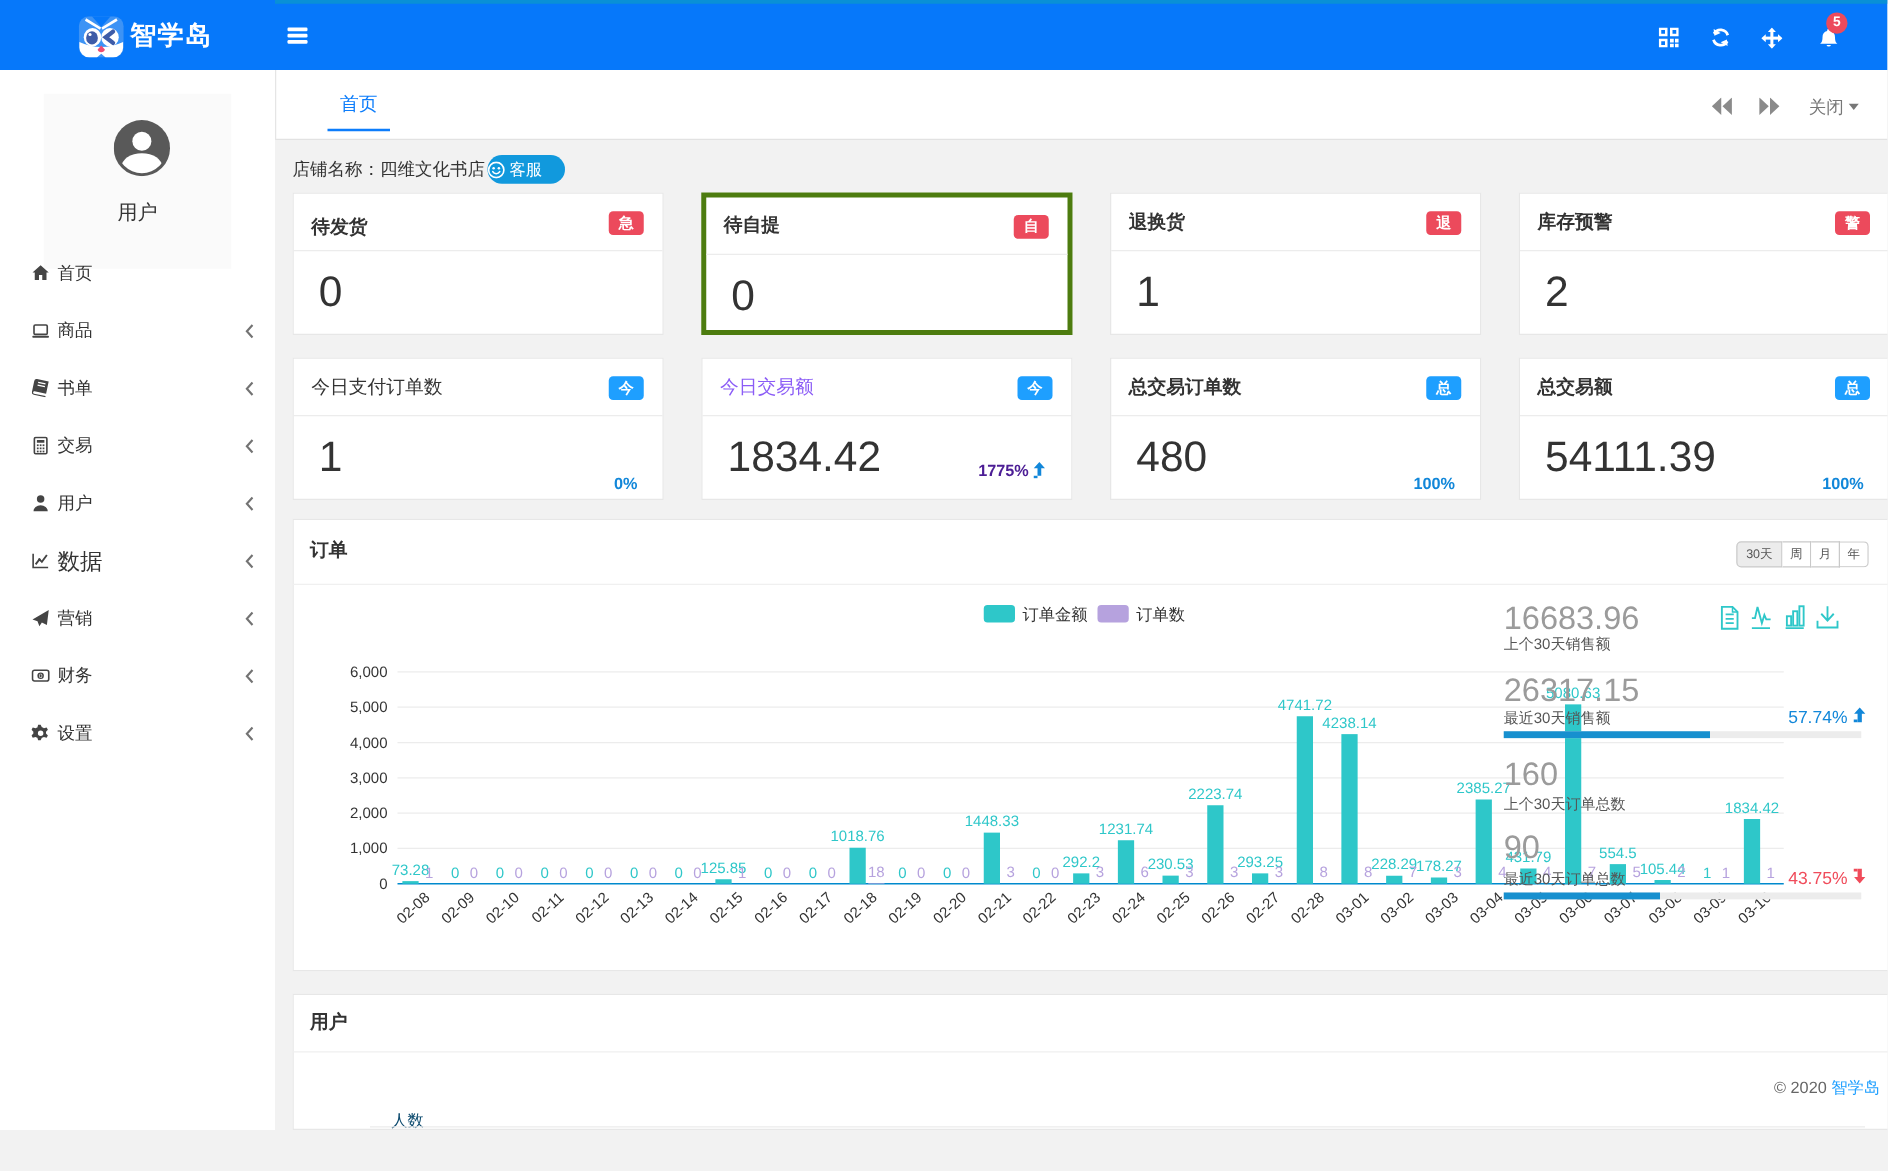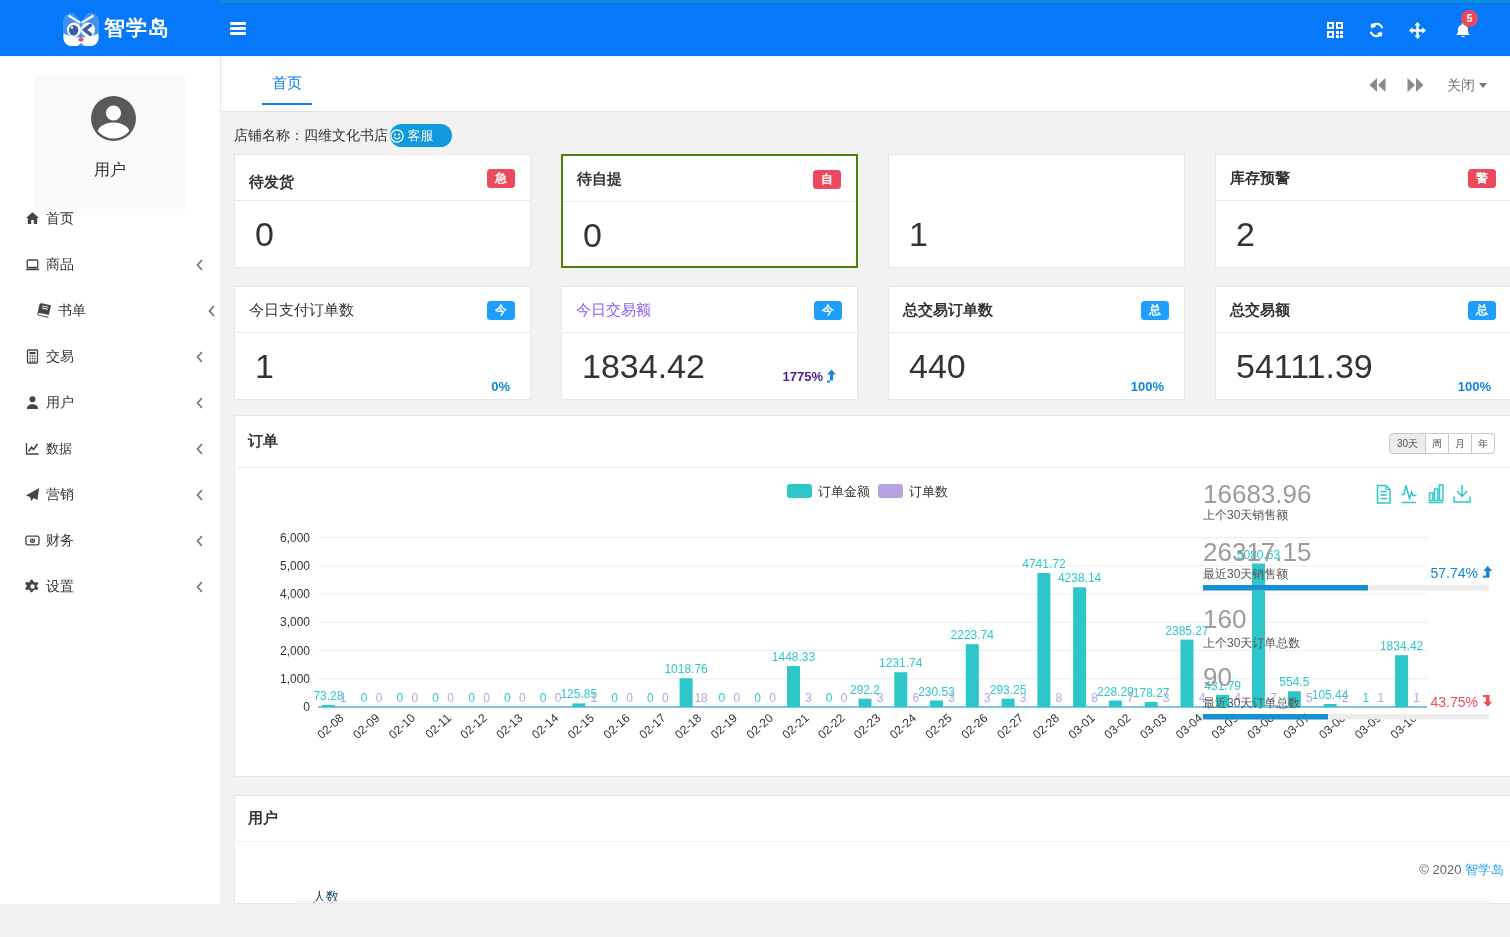--- a/index.html
+++ b/index.html
@@ -94,21 +94,21 @@
         <g fill="none" stroke="#444" stroke-width="1.3">
           <rect x="2.2" y="3" width="10.6" height="7.5" rx="1"></rect>
         </g>
         <rect x="0.8" y="11.6" width="13.4" height="1.6" rx="0.8" fill="#444"></rect>
       </svg></span>
 <span style="position:absolute;left:46px;top:0;height:100%;display:flex;align-items:center;font-size:14px;color:#333">商品</span>
     <svg style="position:absolute;left:196px;top:17px" width="7" height="12" viewBox="0 0 7 12">
       <path d="M6 1 L1.5 6 L6 11" fill="none" stroke="#737373" stroke-width="1.7"></path>
     </svg>
   </div>
-<div style="position:absolute;left:12px;top:288px;width:220px;height:46px">
+<div style="position:absolute;left:0;top:288px;width:220px;height:46px">
 <span style="position:absolute;left:25px;top:15px"><svg width="15" height="15" viewBox="0 0 15 15" style="">
         <g transform="rotate(12 7.5 7.5)">
           <path d="M3.2 13.8 a1.9 1.9 0 0 1 -1.9 -1.9 v-9 a1.9 1.9 0 0 1 1.9 -1.9 h9.5 v9.9 h-9.4 a1 1 0 0 0 0 2 h9.4 v0.9 z" fill="#444"></path>
           <path d="M4.6 3.4 h6 M4.6 5.6 h6" stroke="#fff" stroke-width="1"></path>
         </g>
       </svg></span>
 <span style="position:absolute;left:46px;top:0;height:100%;display:flex;align-items:center;font-size:14px;color:#333">书单</span>
     <svg style="position:absolute;left:196px;top:17px" width="7" height="12" viewBox="0 0 7 12">
       <path d="M6 1 L1.5 6 L6 11" fill="none" stroke="#737373" stroke-width="1.7"></path>
     </svg>
@@ -147,21 +147,21 @@
     </svg>
   </div>
 <div style="position:absolute;left:0;top:426px;width:220px;height:46px">
 <span style="position:absolute;left:25px;top:15px"><svg width="15" height="15" viewBox="0 0 15 15" style="">
         <g fill="none" stroke="#444" stroke-width="1.3">
           <path d="M1.5 2 v11 h12"></path>
           <path d="M3.5 10.5 l3-4 2 2 4-5.5" stroke-width="1.5"></path>
         </g>
         <circle cx="6.5" cy="6.5" r="1" fill="#444"></circle>
       </svg></span>
-<span style="position:absolute;left:46px;top:0;height:100%;display:flex;align-items:center;font-size:13px;color:#333">数据</span>
+<span style="position:absolute;left:46px;top:0;height:100%;display:flex;align-items:center;font-size:18px;color:#333">数据</span>
     <svg style="position:absolute;left:196px;top:17px" width="7" height="12" viewBox="0 0 7 12">
       <path d="M6 1 L1.5 6 L6 11" fill="none" stroke="#737373" stroke-width="1.7"></path>
     </svg>
   </div>
 <div style="position:absolute;left:0;top:472px;width:220px;height:46px">
 <span style="position:absolute;left:25px;top:15px"><svg width="15" height="15" viewBox="0 0 15 15" style="">
         <path d="M14 1 L1 8.5 l4 1.5 1.5 4 2-3 4 2z" fill="#444"></path>
       </svg></span>
 <span style="position:absolute;left:46px;top:0;height:100%;display:flex;align-items:center;font-size:14px;color:#333">营销</span>
     <svg style="position:absolute;left:196px;top:17px" width="7" height="12" viewBox="0 0 7 12">
@@ -217,28 +217,32 @@
       <path d="M4.2 8.3 a3.2 3.2 0 0 0 5.6 0" fill="none" stroke="#fff" stroke-width="1.3" stroke-linecap="round"></path>
     </svg> 客服</div>
 
 <div style="position:absolute;left:234px;top:154px;width:297px;height:114px;background:#fff;border:1px solid #e7e7e7;box-sizing:border-box">
 <div style="position:absolute;left:0;top:0;width:100%;height:46px;border-bottom:1px solid #ececec;box-sizing:border-box">
 <span style="position:absolute;left:14px;top:4px;line-height:45px;font-size:15px;font-weight:bold;color:#333">待发货</span>
 <span style="position:absolute;right:15px;top:14px;width:28px;height:18.5px;background:#ec4a5c;color:#fff;font-size:12px;font-weight:bold;text-align:center;line-height:18.5px;border-radius:3.5px">急</span>
 </div>
 <div style="position:absolute;left:20px;top:46px;height:67px;line-height:67px;font-size:34px;color:#333">0</div>
 </div>
-<div style="position:absolute;left:561px;top:154px;width:297px;height:114px;background:#fff;border:2px solid #4d7c0f;box-sizing:border-box">
+<div style="position:absolute;left:561px;top:154px;width:297px;height:114px;background:#fff;border:4px solid #4d7c0f;box-sizing:border-box">
 <div style="position:absolute;left:0;top:0;width:100%;height:46px;border-bottom:1px solid #ececec;box-sizing:border-box">
 <span style="position:absolute;left:14px;top:0;line-height:45px;font-size:15px;font-weight:bold;color:#333">待自提</span>
 <span style="position:absolute;right:15px;top:14px;width:28px;height:18.5px;background:#ec4a5c;color:#fff;font-size:12px;font-weight:bold;text-align:center;line-height:18.5px;border-radius:3.5px">自</span>
 </div>
 <div style="position:absolute;left:20px;top:46px;height:67px;line-height:67px;font-size:34px;color:#333">0</div>
 </div>
 <div style="position:absolute;left:888px;top:154px;width:297px;height:114px;background:#fff;border:1px solid #e7e7e7;box-sizing:border-box">
+<div style="position:absolute;left:0;top:0;width:100%;height:46px;border-bottom:1px solid #ececec;box-sizing:border-box">
+<span style="position:absolute;left:14px;top:0;line-height:45px;font-size:15px;font-weight:bold;color:#333">退换货</span>
+<span style="position:absolute;right:15px;top:14px;width:28px;height:18.5px;background:#ec4a5c;color:#fff;font-size:12px;font-weight:bold;text-align:center;line-height:18.5px;border-radius:3.5px">退</span>
+</div>
 <div style="position:absolute;left:20px;top:46px;height:67px;line-height:67px;font-size:34px;color:#333">1</div>
 </div>
 <div style="position:absolute;left:1215px;top:154px;width:297px;height:114px;background:#fff;border:1px solid #e7e7e7;box-sizing:border-box">
 <div style="position:absolute;left:0;top:0;width:100%;height:46px;border-bottom:1px solid #ececec;box-sizing:border-box">
 <span style="position:absolute;left:14px;top:0;line-height:45px;font-size:15px;font-weight:bold;color:#333">库存预警</span>
 <span style="position:absolute;right:15px;top:14px;width:28px;height:18.5px;background:#ec4a5c;color:#fff;font-size:12px;font-weight:bold;text-align:center;line-height:18.5px;border-radius:3.5px">警</span>
 </div>
 <div style="position:absolute;left:20px;top:46px;height:67px;line-height:67px;font-size:34px;color:#333">2</div>
 </div>
 <div style="position:absolute;left:234px;top:286px;width:297px;height:114px;background:#fff;border:1px solid #e7e7e7;box-sizing:border-box">
@@ -258,21 +262,21 @@
 <div style="position:absolute;right:20px;bottom:15px;font-size:13px;font-weight:bold;color:#4c1d95">1775%<svg width="11" height="14" viewBox="0 0 11 14" style="vertical-align:-2px;margin-left:3px">
         <path d="M5.5 0.5 L10 5.5 h-3 v6 h-3 v-6 h-3z" fill="#1287d9"></path>
         <path d="M1 11.5 h3 v2 h-3z" fill="#1287d9"></path>
       </svg></div>
   </div>
 <div style="position:absolute;left:888px;top:286px;width:297px;height:114px;background:#fff;border:1px solid #e7e7e7;box-sizing:border-box">
 <div style="position:absolute;left:0;top:0;width:100%;height:46px;border-bottom:1px solid #ececec;box-sizing:border-box">
 <span style="position:absolute;left:14px;top:0;line-height:45px;font-size:15px;font-weight:bold;color:#333">总交易订单数</span>
 <span style="position:absolute;right:15px;top:14px;width:28px;height:18.5px;background:#1e9fff;color:#fff;font-size:12px;font-weight:bold;text-align:center;line-height:18.5px;border-radius:3.5px">总</span>
 </div>
-<div style="position:absolute;left:20px;top:46px;height:67px;line-height:67px;font-size:34px;color:#333">440</div>
+<div style="position:absolute;left:20px;top:46px;height:67px;line-height:67px;font-size:34px;color:#333">480</div>
 <div style="position:absolute;right:20px;bottom:5px;font-size:13px;font-weight:bold;color:#1287d9">100%</div>
   </div>
 <div style="position:absolute;left:1215px;top:286px;width:297px;height:114px;background:#fff;border:1px solid #e7e7e7;box-sizing:border-box">
 <div style="position:absolute;left:0;top:0;width:100%;height:46px;border-bottom:1px solid #ececec;box-sizing:border-box">
 <span style="position:absolute;left:14px;top:0;line-height:45px;font-size:15px;font-weight:bold;color:#333">总交易额</span>
 <span style="position:absolute;right:15px;top:14px;width:28px;height:18.5px;background:#1e9fff;color:#fff;font-size:12px;font-weight:bold;text-align:center;line-height:18.5px;border-radius:3.5px">总</span>
 </div>
 <div style="position:absolute;left:20px;top:46px;height:67px;line-height:67px;font-size:34px;color:#333">54111.39</div>
 <div style="position:absolute;right:20px;bottom:5px;font-size:13px;font-weight:bold;color:#1287d9">100%</div>
   </div>

